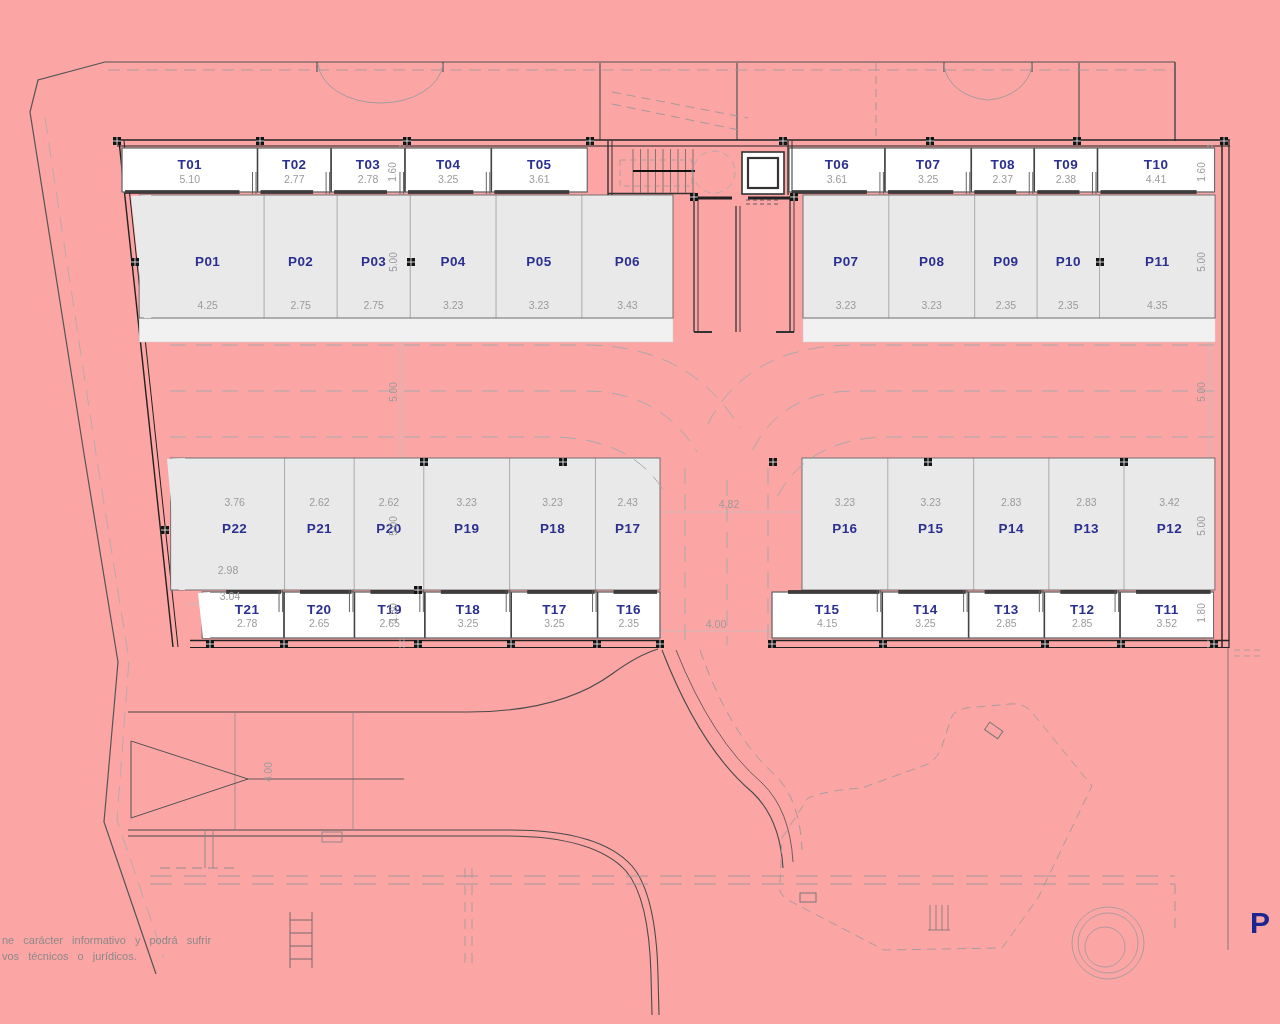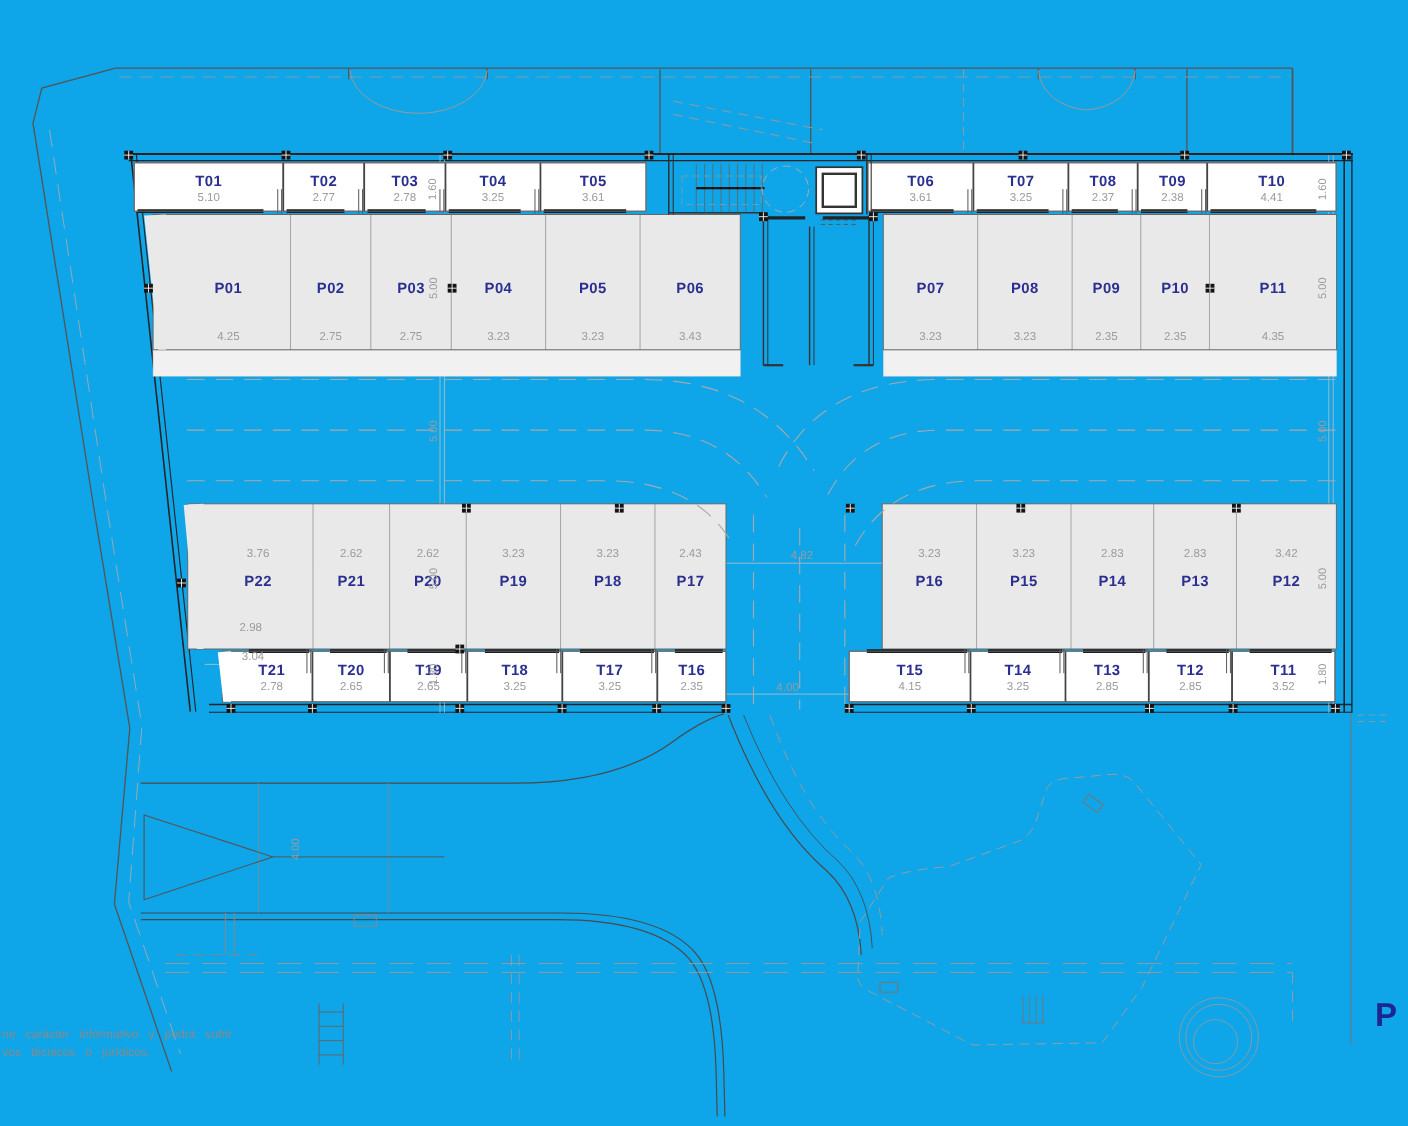--- a/index.html
+++ b/index.html
@@ -1,16 +1,16 @@
 <!DOCTYPE html>
 <html><head>
 <meta charset="utf-8">
 <style>
   html,body{margin:0;padding:0;background:#ffffff;}
-  #stage{position:relative;width:1280px;height:1024px;background:#0ea5e9;overflow:hidden;
+  #stage{position:relative;width:1280px;height:1024px;background:#fca5a5;overflow:hidden;
          font-family:"Liberation Sans", sans-serif;}
   svg{position:absolute;left:0;top:0;}
   text{font-family:"Liberation Sans", sans-serif;}
   .stall-label{fill:#2b2f90;font-size:13.5px;font-weight:600;letter-spacing:.4px;}
   .stall-dim{fill:#9b9b9b;font-size:10.5px;}
   .rot-dim{fill:#9b9b9b;font-size:10px;}
   .gap-dim{fill:#9b9b9b;font-size:10.5px;}
   .disclaimer{fill:#8a8a8a;font-size:11px;word-spacing:6px;}
   .bigP{fill:#1c2690;font-size:30px;font-weight:700;}
 </style>

